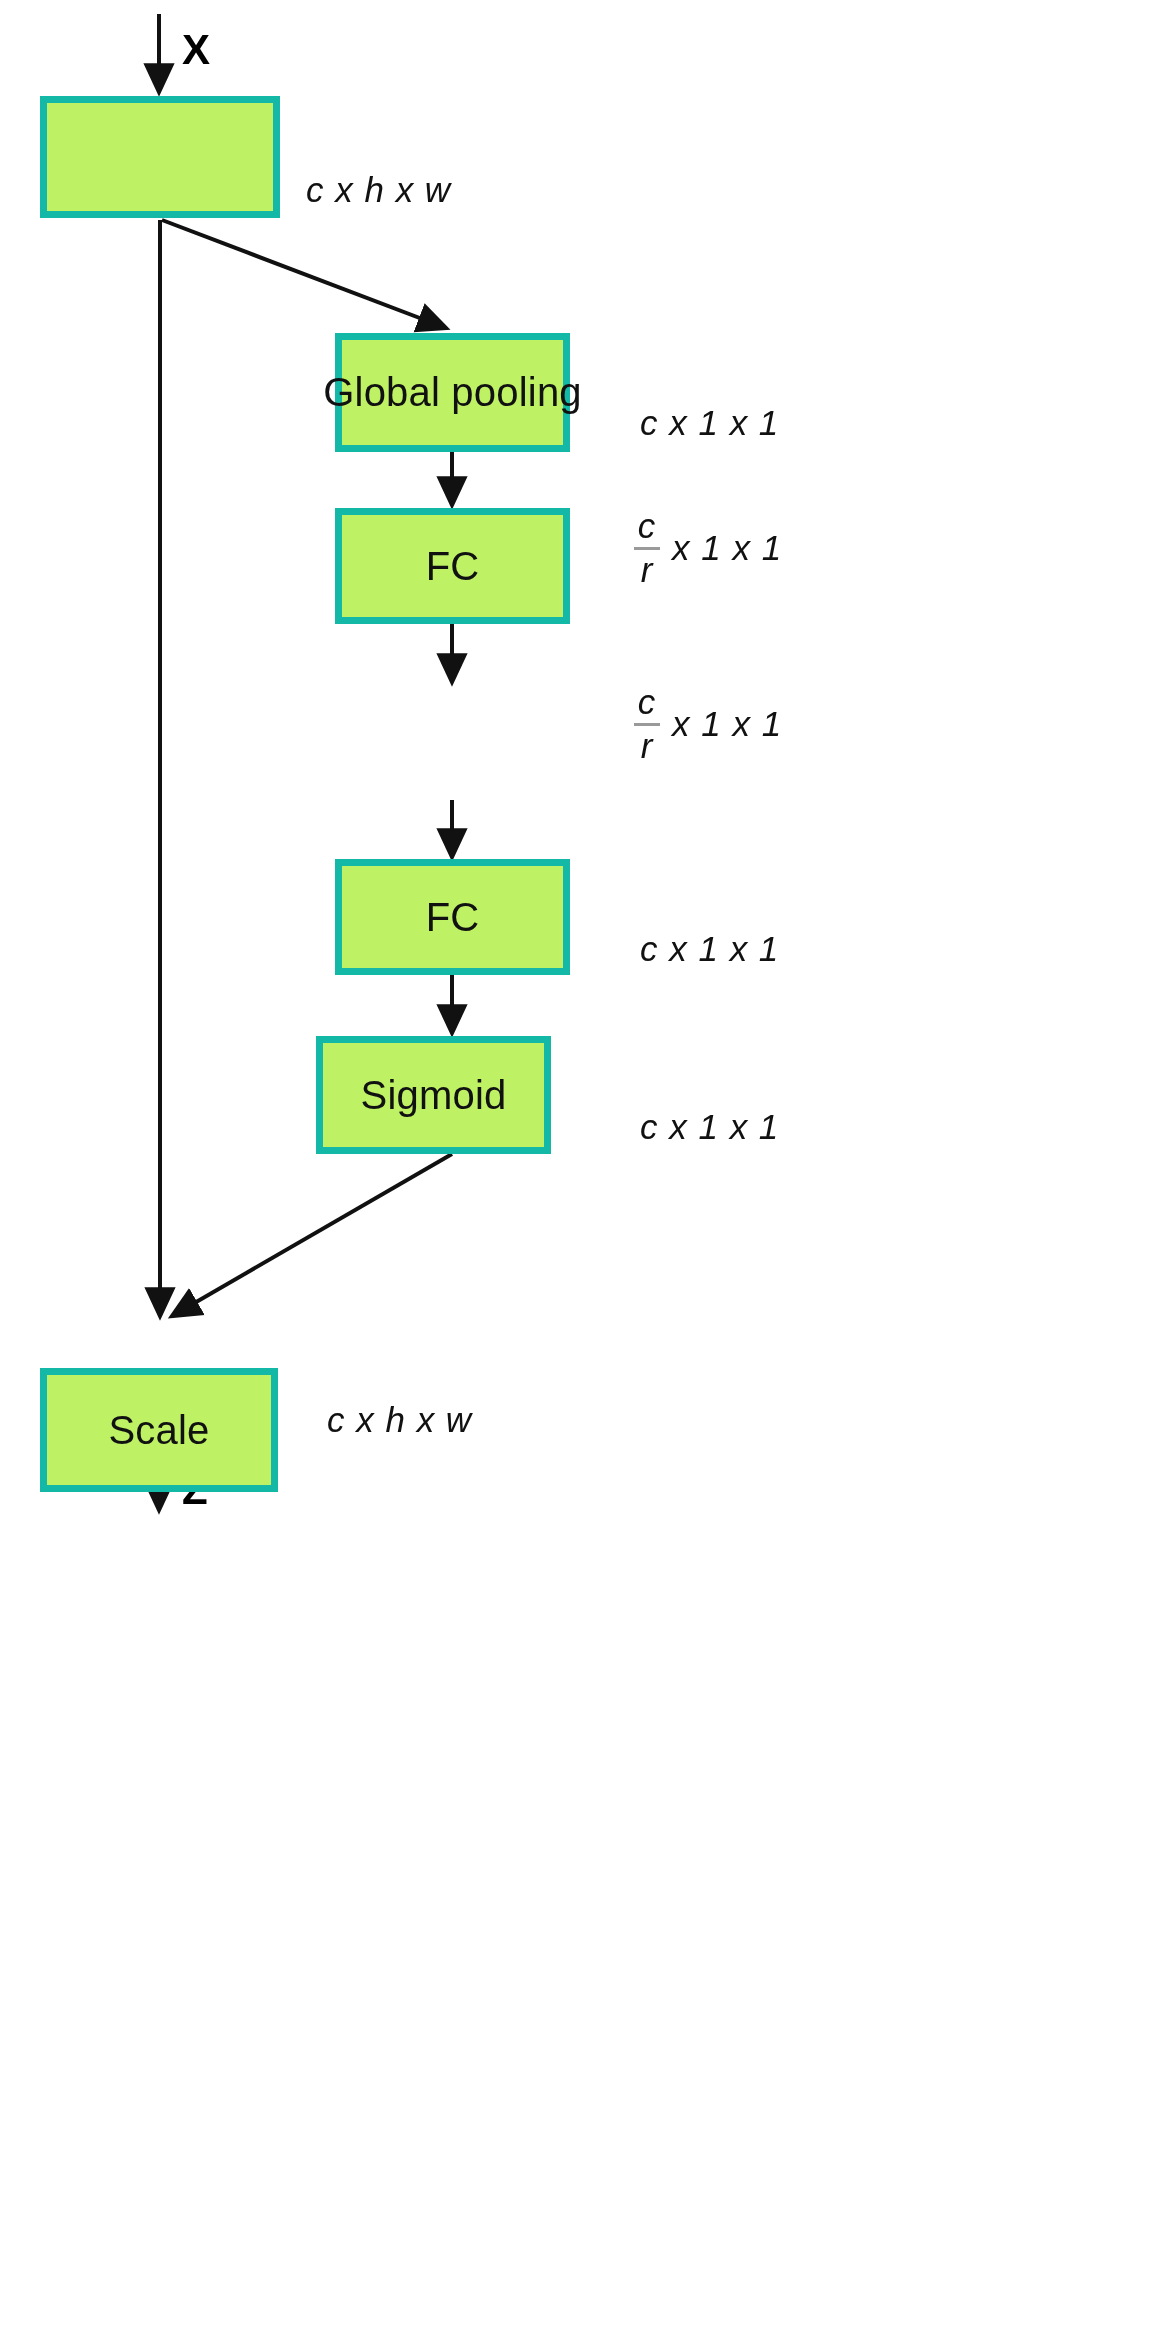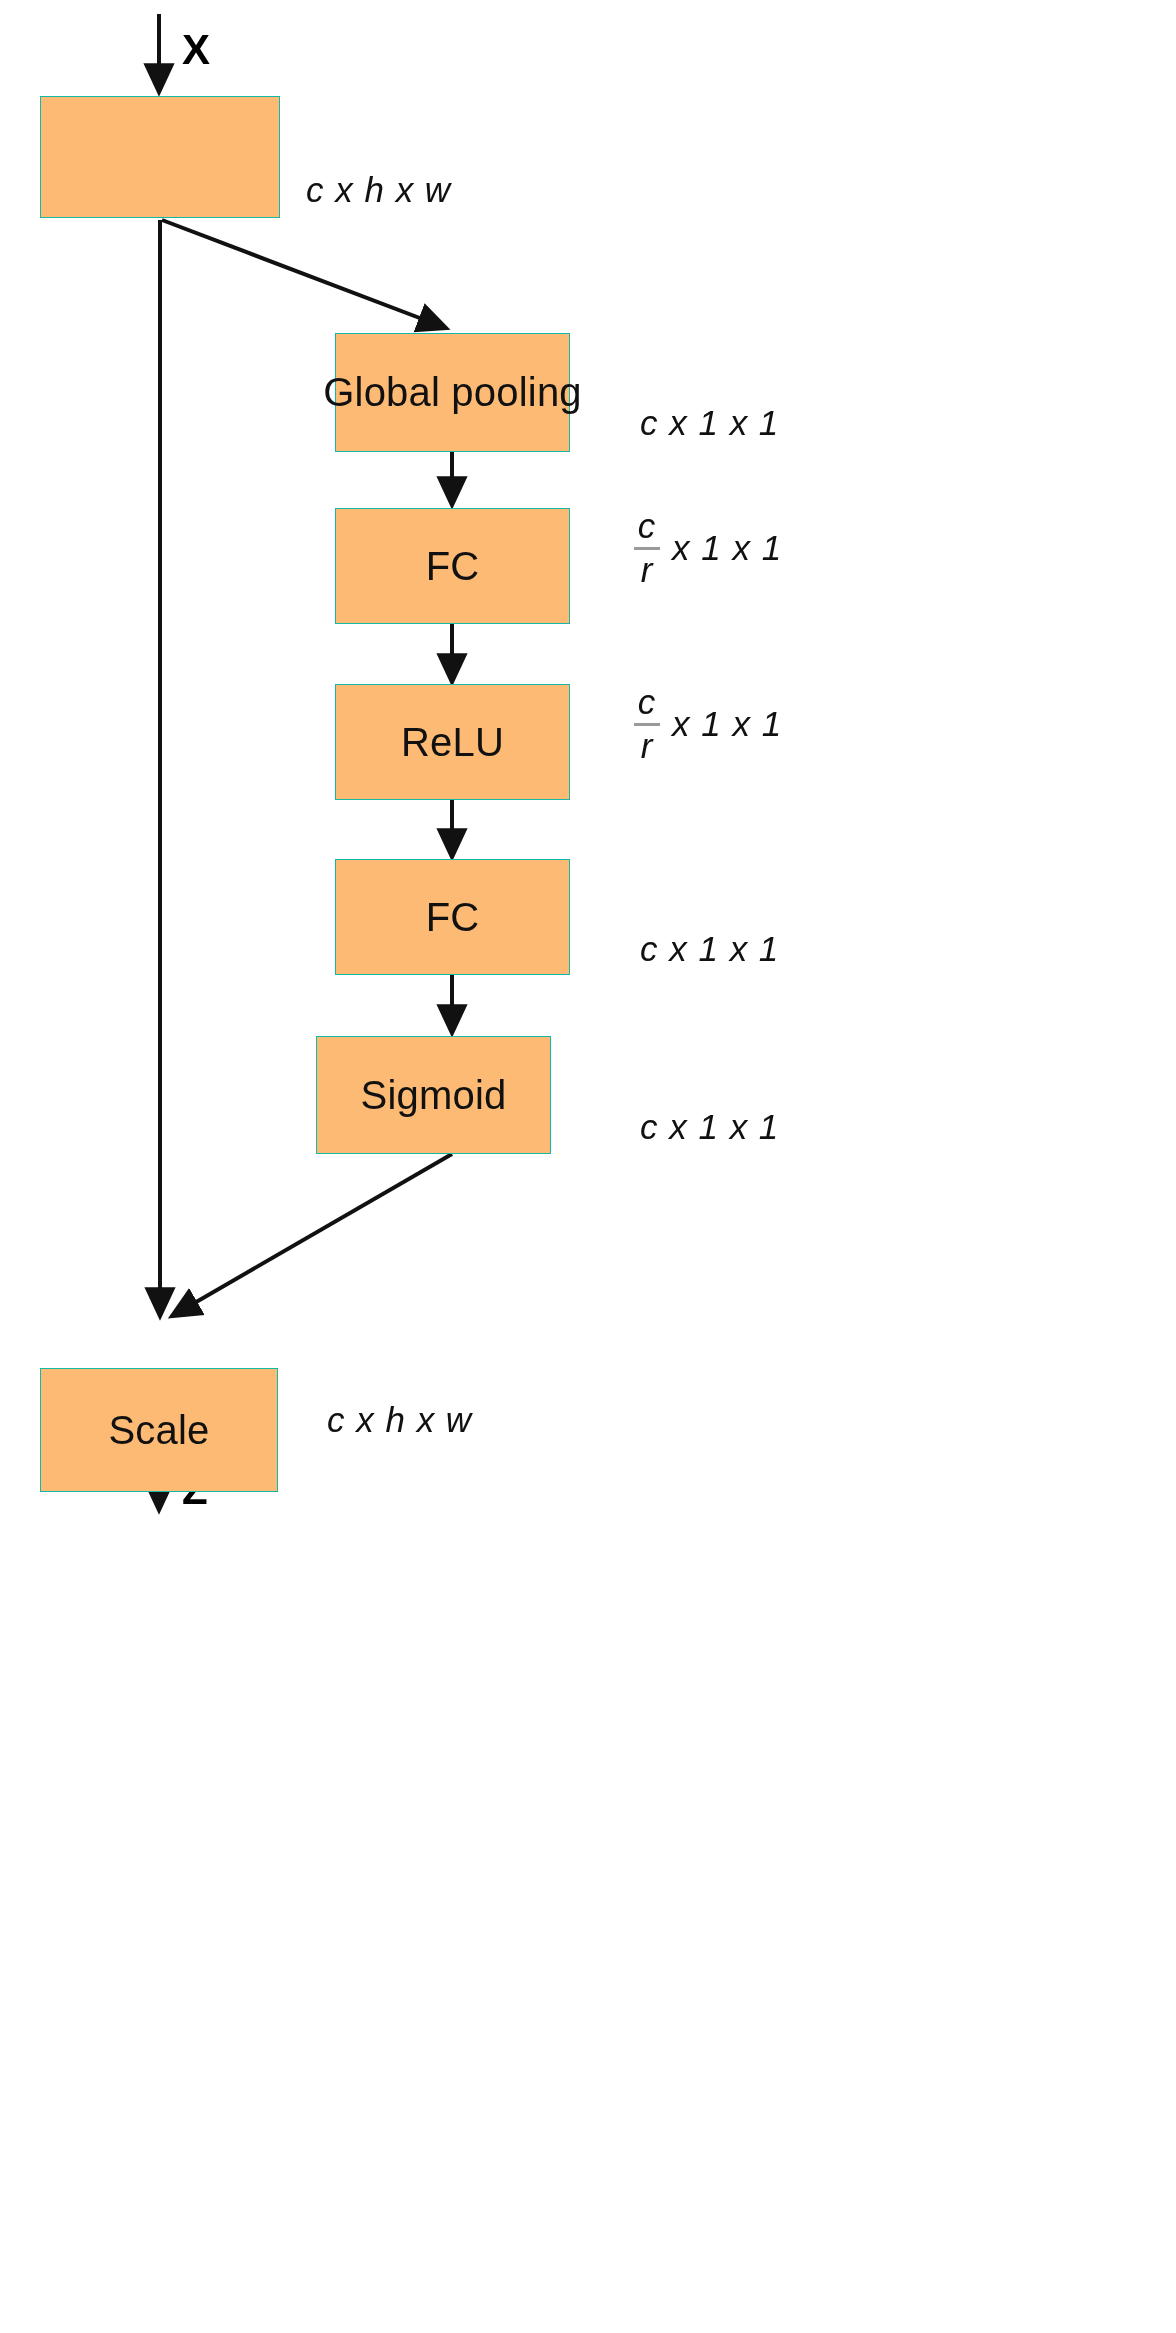--- a/index.html
+++ b/index.html
@@ -22,22 +22,22 @@
     position: absolute;
     left: 0;
     top: 0;
     width: 1176px;
     height: 2333px;
     pointer-events: none;
   }
   .node-box {
     position: absolute;
     box-sizing: border-box;
-    border: 1px solid #14b8a6;
-    background: #fdba74;
+    border: 7px solid #14b8a6;
+    background: #bef264;
     display: flex;
     align-items: center;
     justify-content: center;
   }
   .node-label {
     font-family: "Liberation Sans", sans-serif;
     font-size: 40px;
     color: #111111;
     letter-spacing: 0.2px;
     white-space: nowrap;
@@ -164,23 +164,20 @@
   </div>
   <div class="frac-label" style="left:634px; top:508px;">
     <span class="frac">
       <span class="num">c</span>
       <span class="bar"></span>
       <span class="den">r</span>
     </span>
     <span class="frac-tail">x 1 x 1</span>
   </div>
 
-  <div class="node-box" style="left:335px; top:684px; width:235px; height:116px;">
-    <span class="node-label">ReLU</span>
-  </div>
   <div class="frac-label" style="left:634px; top:684px;">
     <span class="frac">
       <span class="num">c</span>
       <span class="bar"></span>
       <span class="den">r</span>
     </span>
     <span class="frac-tail">x 1 x 1</span>
   </div>
 
   <div class="node-box" style="left:335px; top:859px; width:235px; height:116px;">

